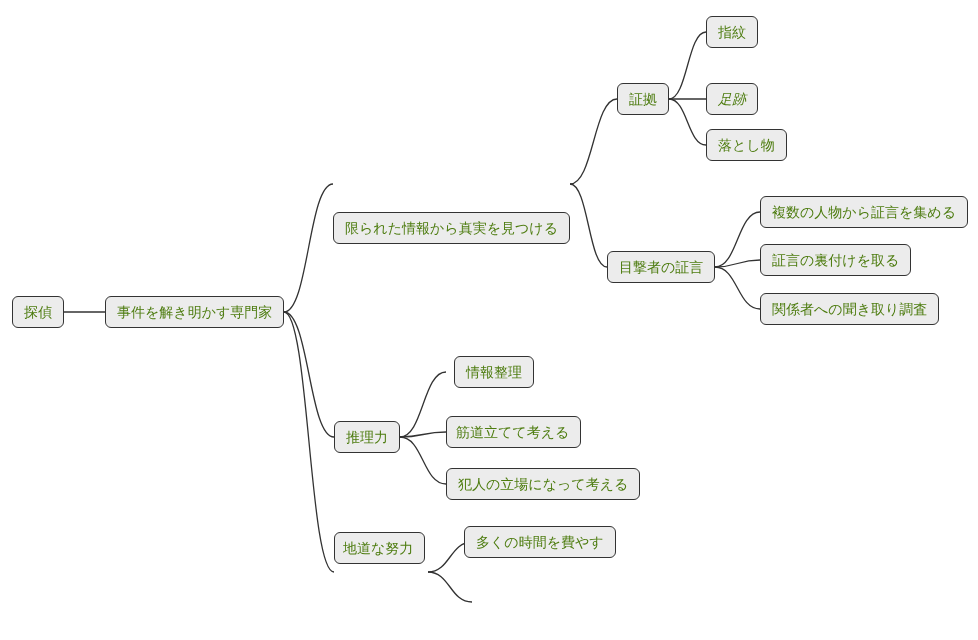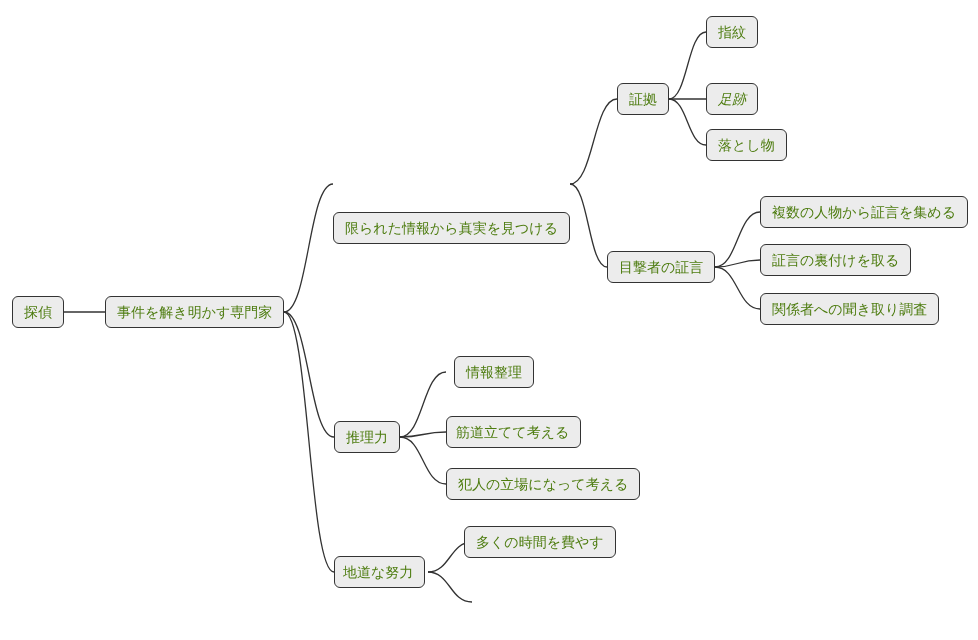--- a/index.html
+++ b/index.html
@@ -72,15 +72,15 @@
   <div class="node" style="left:706px; top:83px;font-style:italic;">足跡</div>
   <div class="node" style="left:706px; top:129px;">落とし物</div>
   <div class="node" style="left:607px; top:251px;">目撃者の証言</div>
   <div class="node" style="left:760px; top:196px;">複数の人物から証言を集める</div>
   <div class="node" style="left:760px; top:244px;">証言の裏付けを取る</div>
   <div class="node" style="left:760px; top:293px;">関係者への聞き取り調査</div>
   <div class="node" style="left:334px; top:421px;">推理力</div>
   <div class="node" style="left:446px; top:356px;margin-left:8px;">情報整理</div>
   <div class="node" style="left:446px; top:416px;padding-left:9px;">筋道立てて考える</div>
   <div class="node" style="left:446px; top:468px;">犯人の立場になって考える</div>
-  <div class="node" style="left:334px; top:556px;padding-left:8px;">地道な努力</div>
+  <div class="node" style="left:334px; top:532px;padding-left:8px;">地道な努力</div>
   <div class="node" style="left:464px; top:526px;">多くの時間を費やす</div>
 </div>
 
 </body></html>

